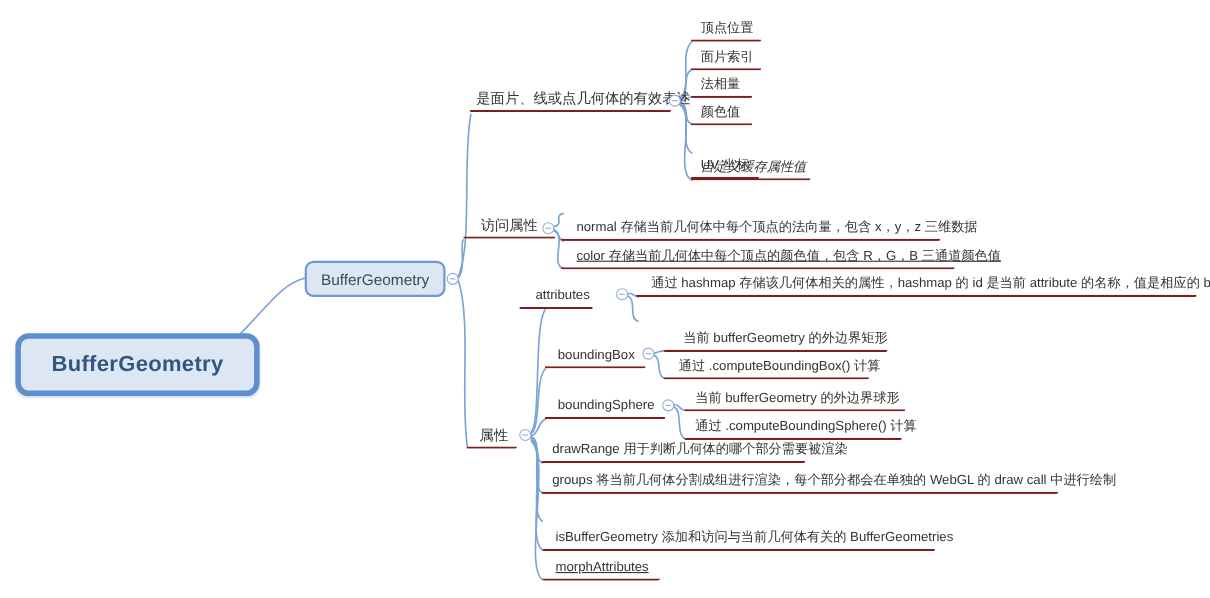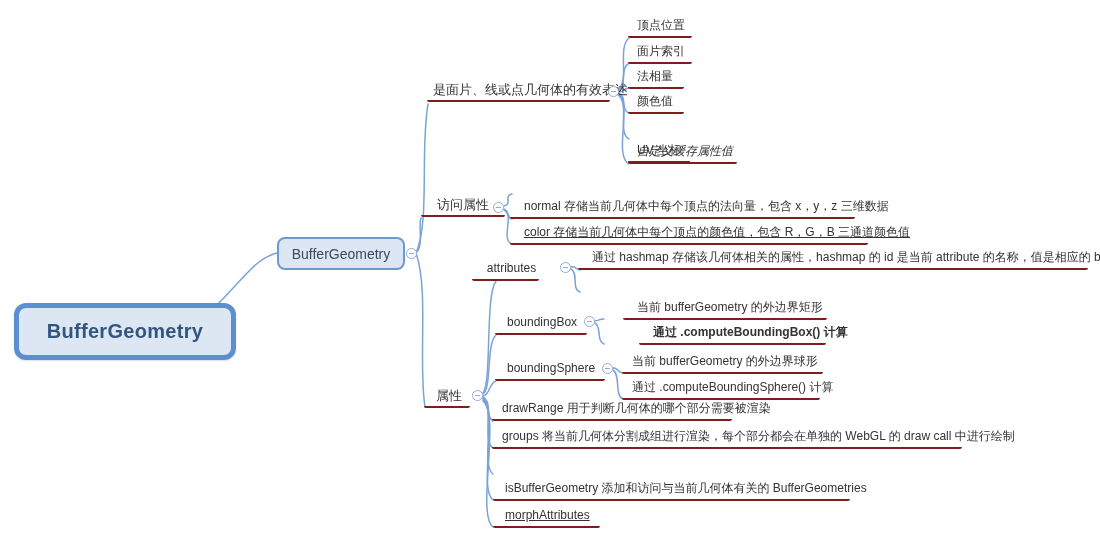--- a/index.html
+++ b/index.html
@@ -101,22 +101,22 @@
 
   <div class="topic lbl" style="left:424px;top:388px;width:46px;padding-left:12px;">属性</div>
   <div class="ci" style="left:472px;top:390px;"></div>
 
   <div class="topic" style="left:472px;top:261px;width:67px;text-align:center;">attributes</div>
   <div class="ci" style="left:560px;top:262px;"></div>
   <div class="topic" style="left:578px;top:250px;width:510px;padding-left:14px;">通过 hashmap 存储该几何体相关的属性，hashmap 的 id 是当前 attribute 的名称，值是相应的 buffer</div>
 
   <div class="topic" style="left:495px;top:315px;width:92px;">boundingBox</div>
   <div class="ci" style="left:584px;top:316px;"></div>
-  <div class="topic" style="left:623px;top:300px;width:204px;padding-left:14px;">当前 bufferGeometry 的外边界矩形</div>
-  <div class="topic" style="left:639px;top:325px;width:187px;padding-left:14px;font-weight:bold;">通过 .computeBoundingBox() 计算</div>
+  <div class="topic" style="left:603px;top:300px;width:204px;padding-left:14px;text-align:right;">当前 bufferGeometry 的外边界矩形</div>
+  <div class="topic" style="left:603px;top:325px;width:187px;padding-left:14px;">通过 .computeBoundingBox() 计算</div>
 
   <div class="topic" style="left:495px;top:361px;width:110px;">boundingSphere</div>
   <div class="ci" style="left:602px;top:363px;"></div>
   <div class="topic" style="left:622px;top:354px;width:201px;padding-left:10px;">当前 bufferGeometry 的外边界球形</div>
   <div class="topic" style="left:622px;top:380px;width:198px;padding-left:10px;">通过 .computeBoundingSphere() 计算</div>
 
   <div class="topic" style="left:492px;top:401px;width:240px;padding-left:10px;">drawRange 用于判断几何体的哪个部分需要被渲染</div>
   <div class="topic" style="left:492px;top:429px;width:470px;padding-left:10px;">groups 将当前几何体分割成组进行渲染，每个部分都会在单独的 WebGL 的 draw call 中进行绘制</div>
   <div class="topic" style="left:493px;top:481px;width:357px;padding-left:12px;">isBufferGeometry 添加和访问与当前几何体有关的 BufferGeometries</div>
   <div class="topic" style="left:493px;top:508px;width:107px;padding-left:12px;text-decoration:underline;">morphAttributes</div>

